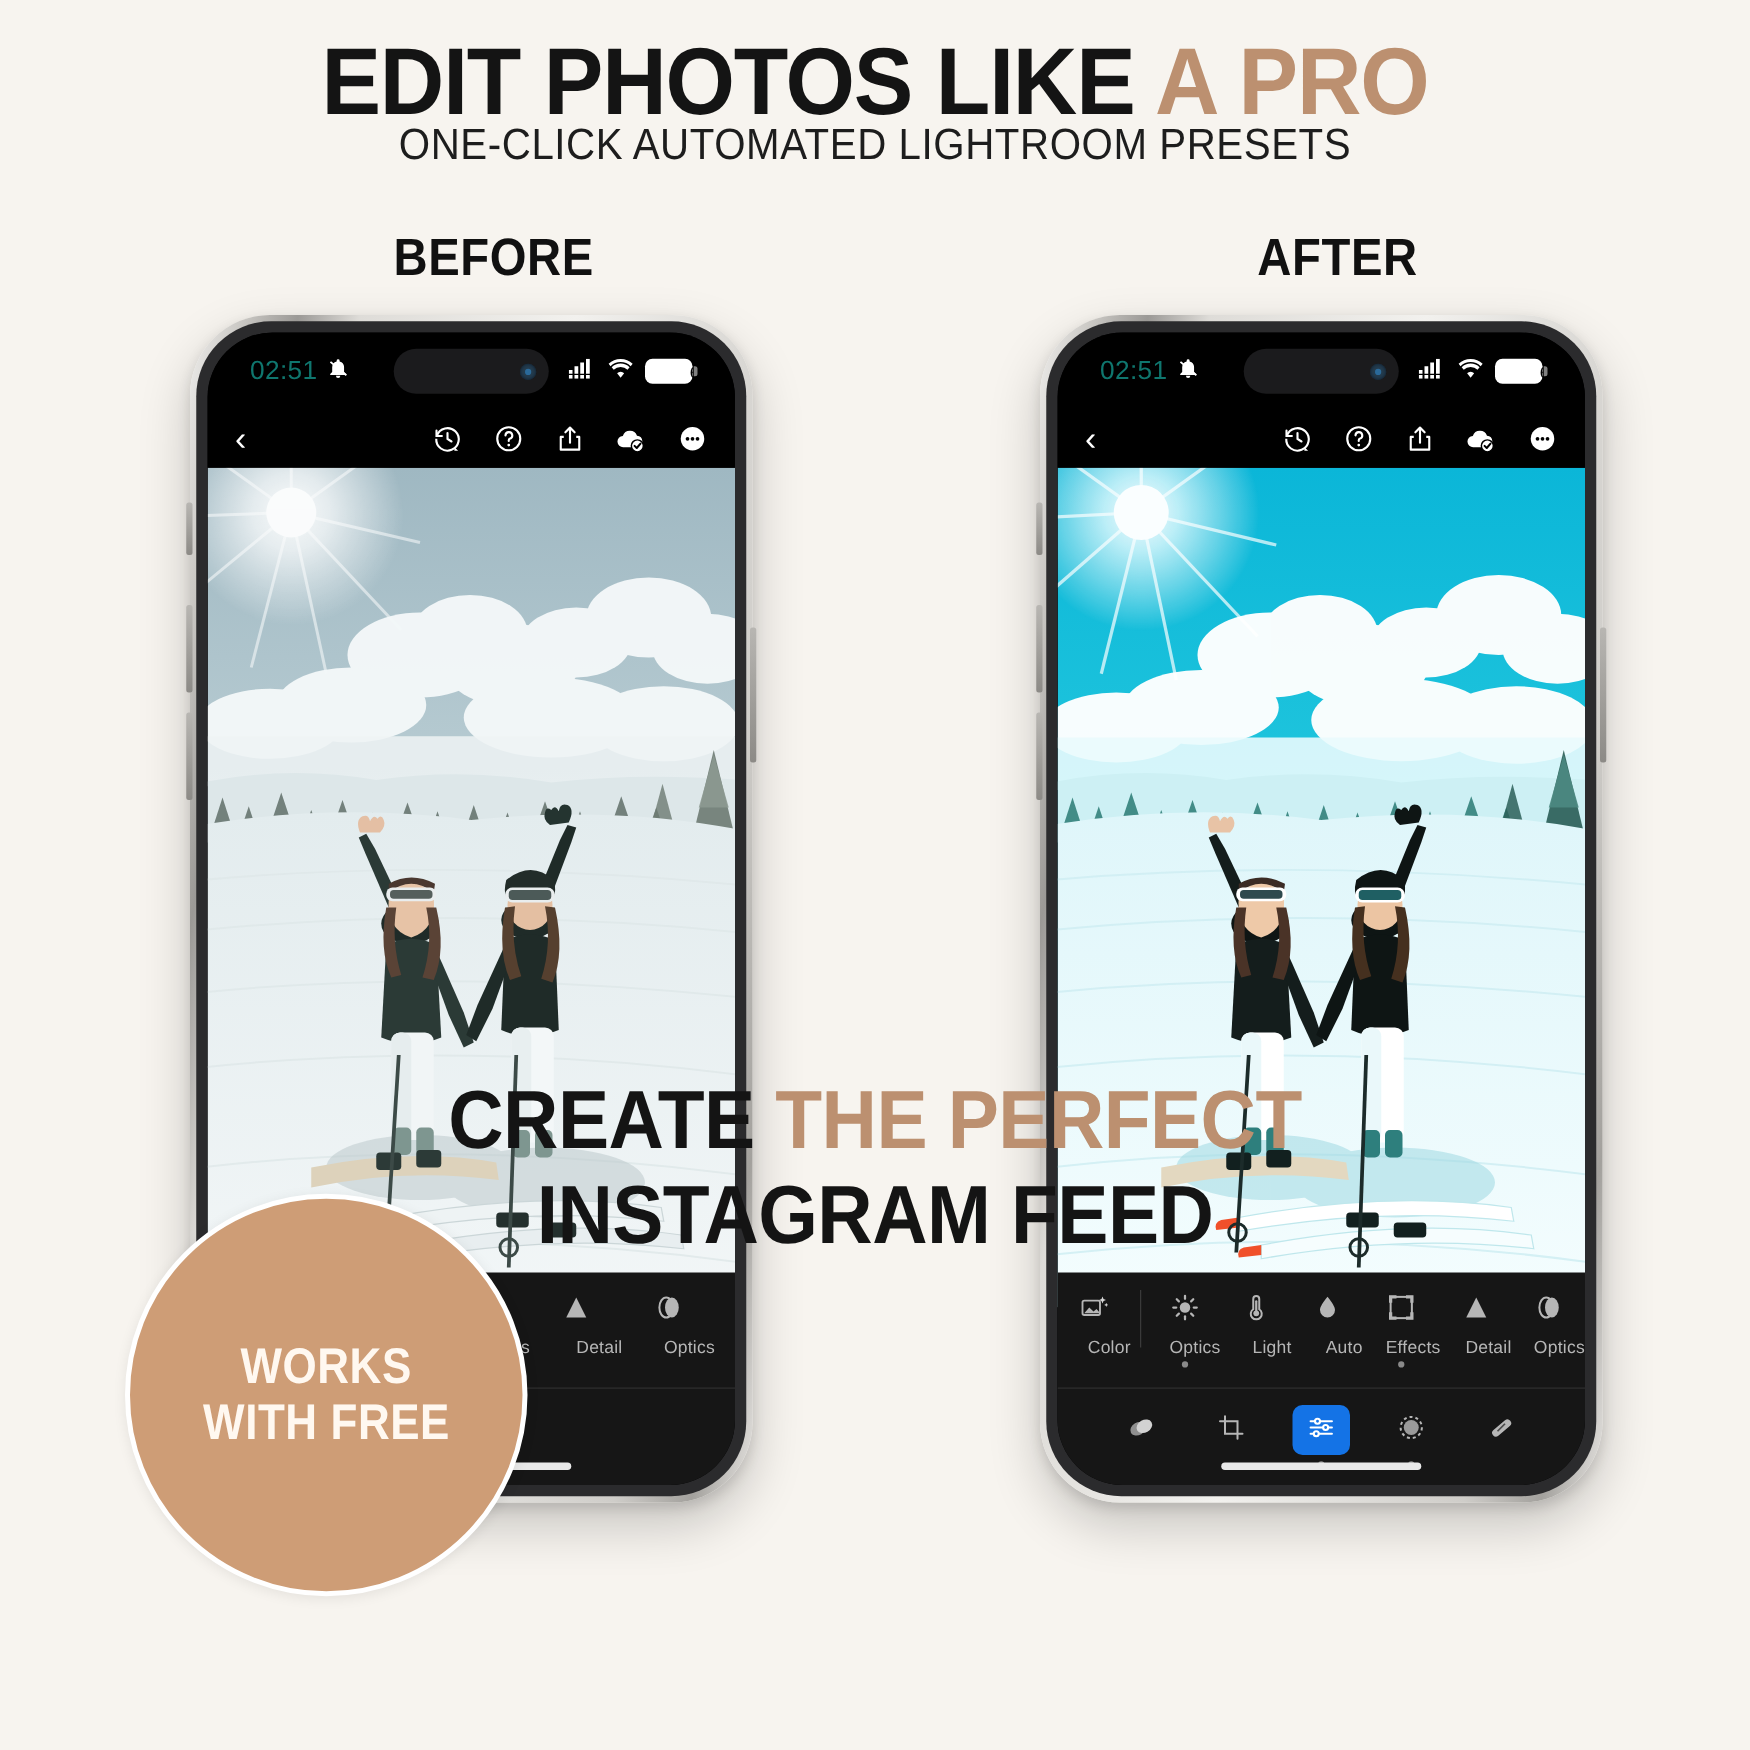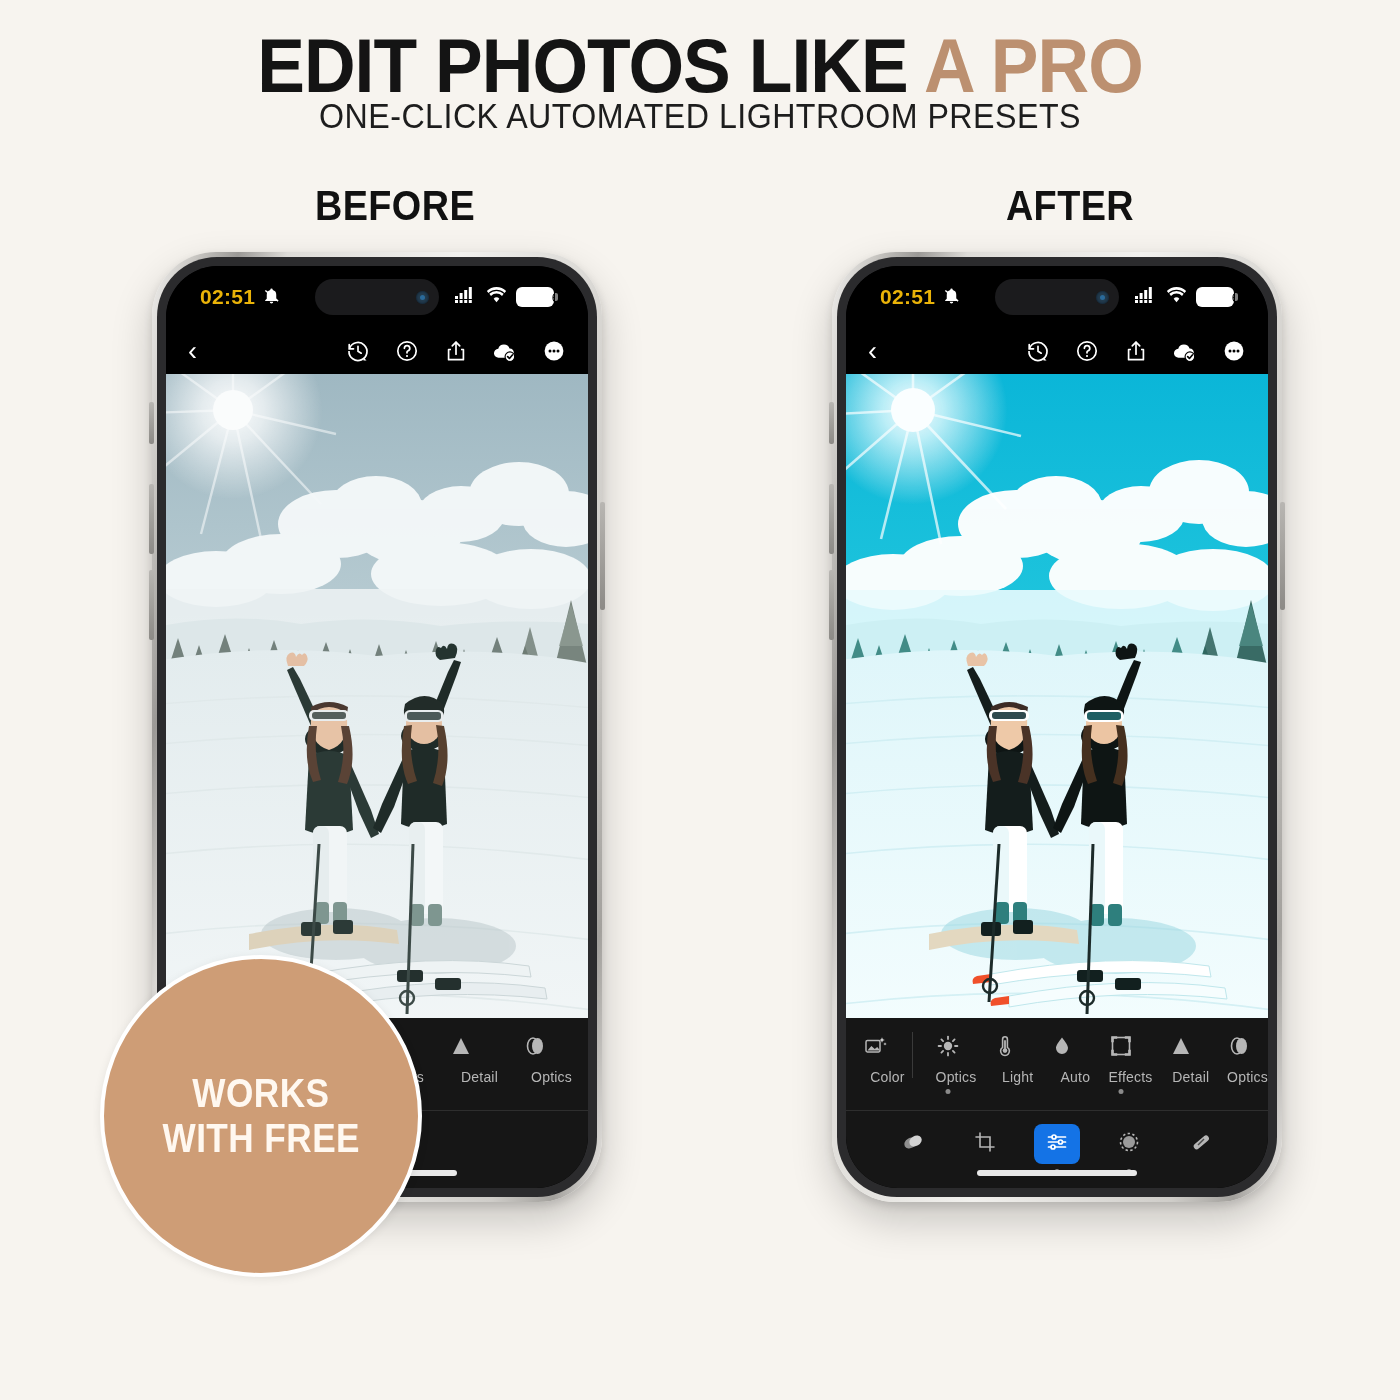--- a/index.html
+++ b/index.html
@@ -83,21 +83,21 @@
   .btn-power  { right: -3px; top: 250px; width: 5px; height: 108px; }
 
   
   .statusbar {
     position: absolute; top: 0; left: 0; width: 100%; height: 62px;
     background: #000; z-index: 6;
     display: flex; align-items: center; justify-content: space-between;
     padding: 0 34px;
   }
   .sb-left { display: flex; align-items: center; gap: 7px; }
-  .sb-time { color: #eab308; font-size: 21px; font-weight: 700; letter-spacing: 0.3px; }
+  .sb-time { color: #0f766e; font-size: 21px; font-weight: 400; letter-spacing: 0.3px; }
   .sb-right { display: flex; align-items: center; gap: 9px; }
   .sb-batt {
     position: relative;
     width: 38px; height: 20px; border-radius: 6px; background: #fff;
     display: flex; align-items: center; justify-content: center;
   }
   .sb-batt span { color: #000; font-size: 13px; font-weight: 400; padding-left: 48px; }
   .sb-batt:after {
     content: ''; position: absolute; right: -4px; top: 6px;
     width: 3px; height: 8px; border-radius: 0 2px 2px 0; background: rgba(255,255,255,0.5);
@@ -867,14 +867,20 @@
 
       </div>
     </div>
   </div>
 
   <div class="badge">
     <div class="badge-l1">WORKS</div>
     <div class="badge-l2">WITH FREE</div>
   </div>
 
+  <div class="footer">
+    <div>
+      <span>CREATE </span><span class="accent">THE PERFECT</span>
+    </div>
+    <div>INSTAGRAM FEED</div>
+  </div>
 
 </div>
 
 </body></html>

